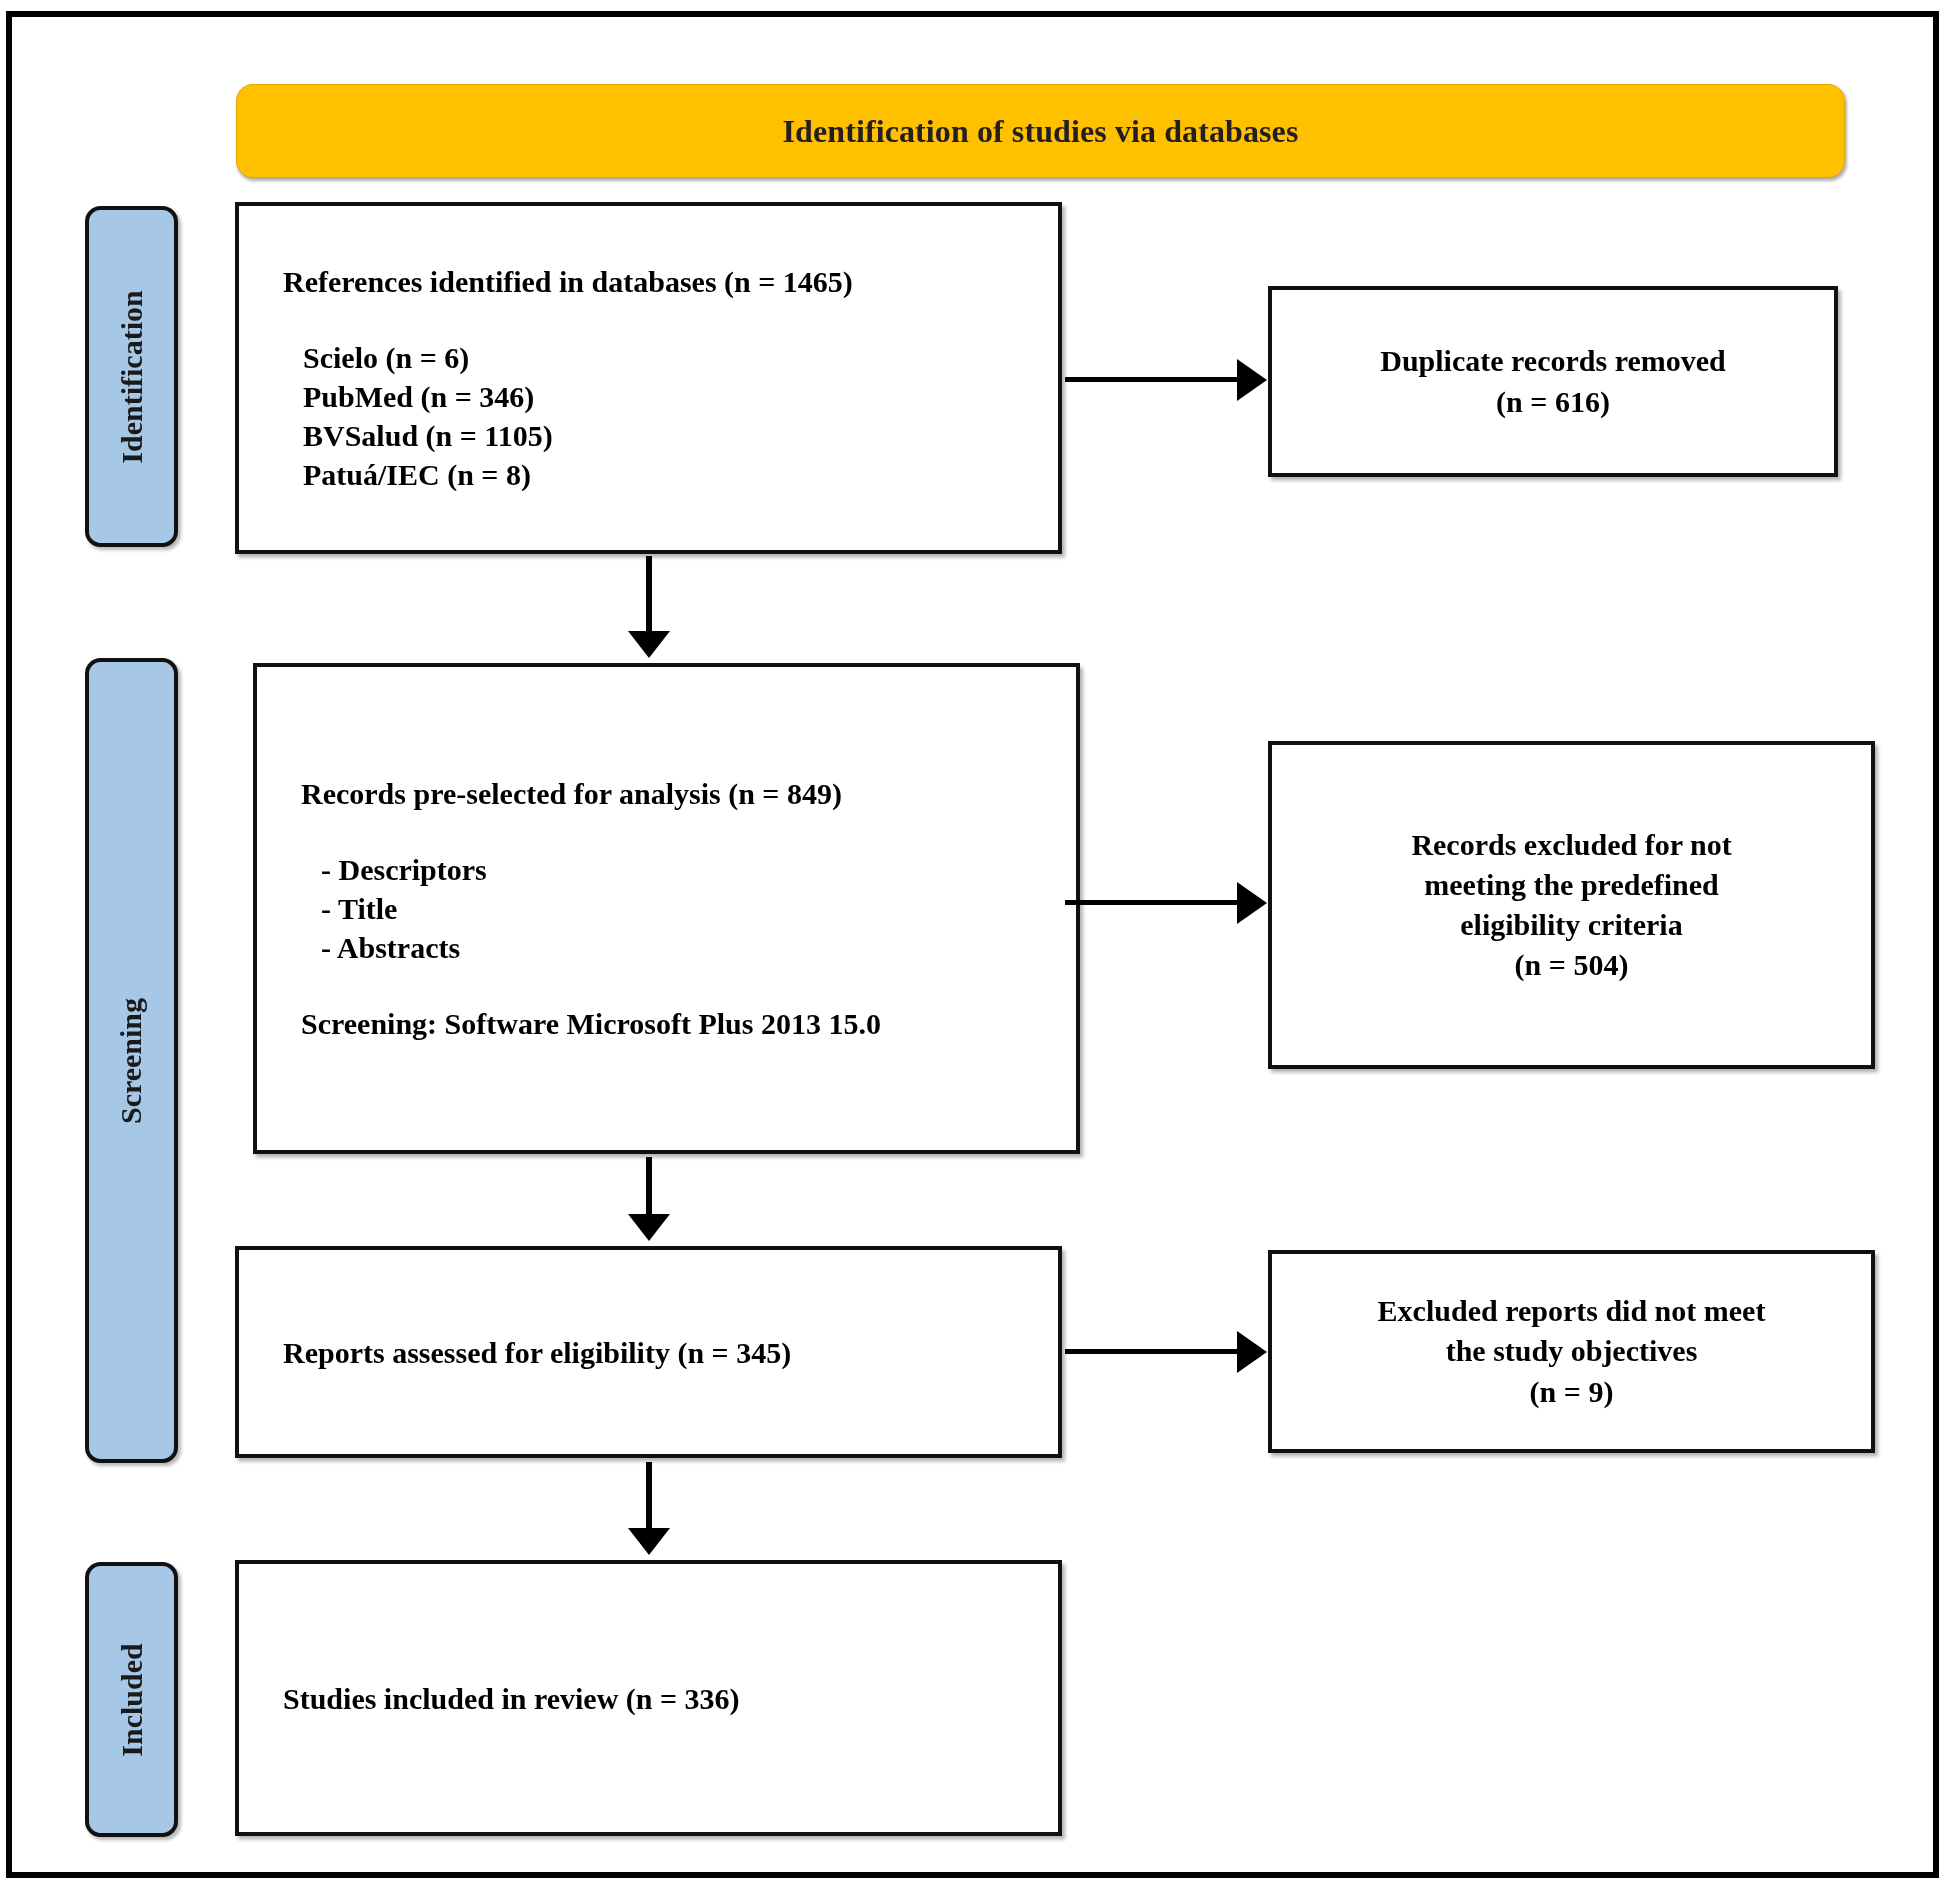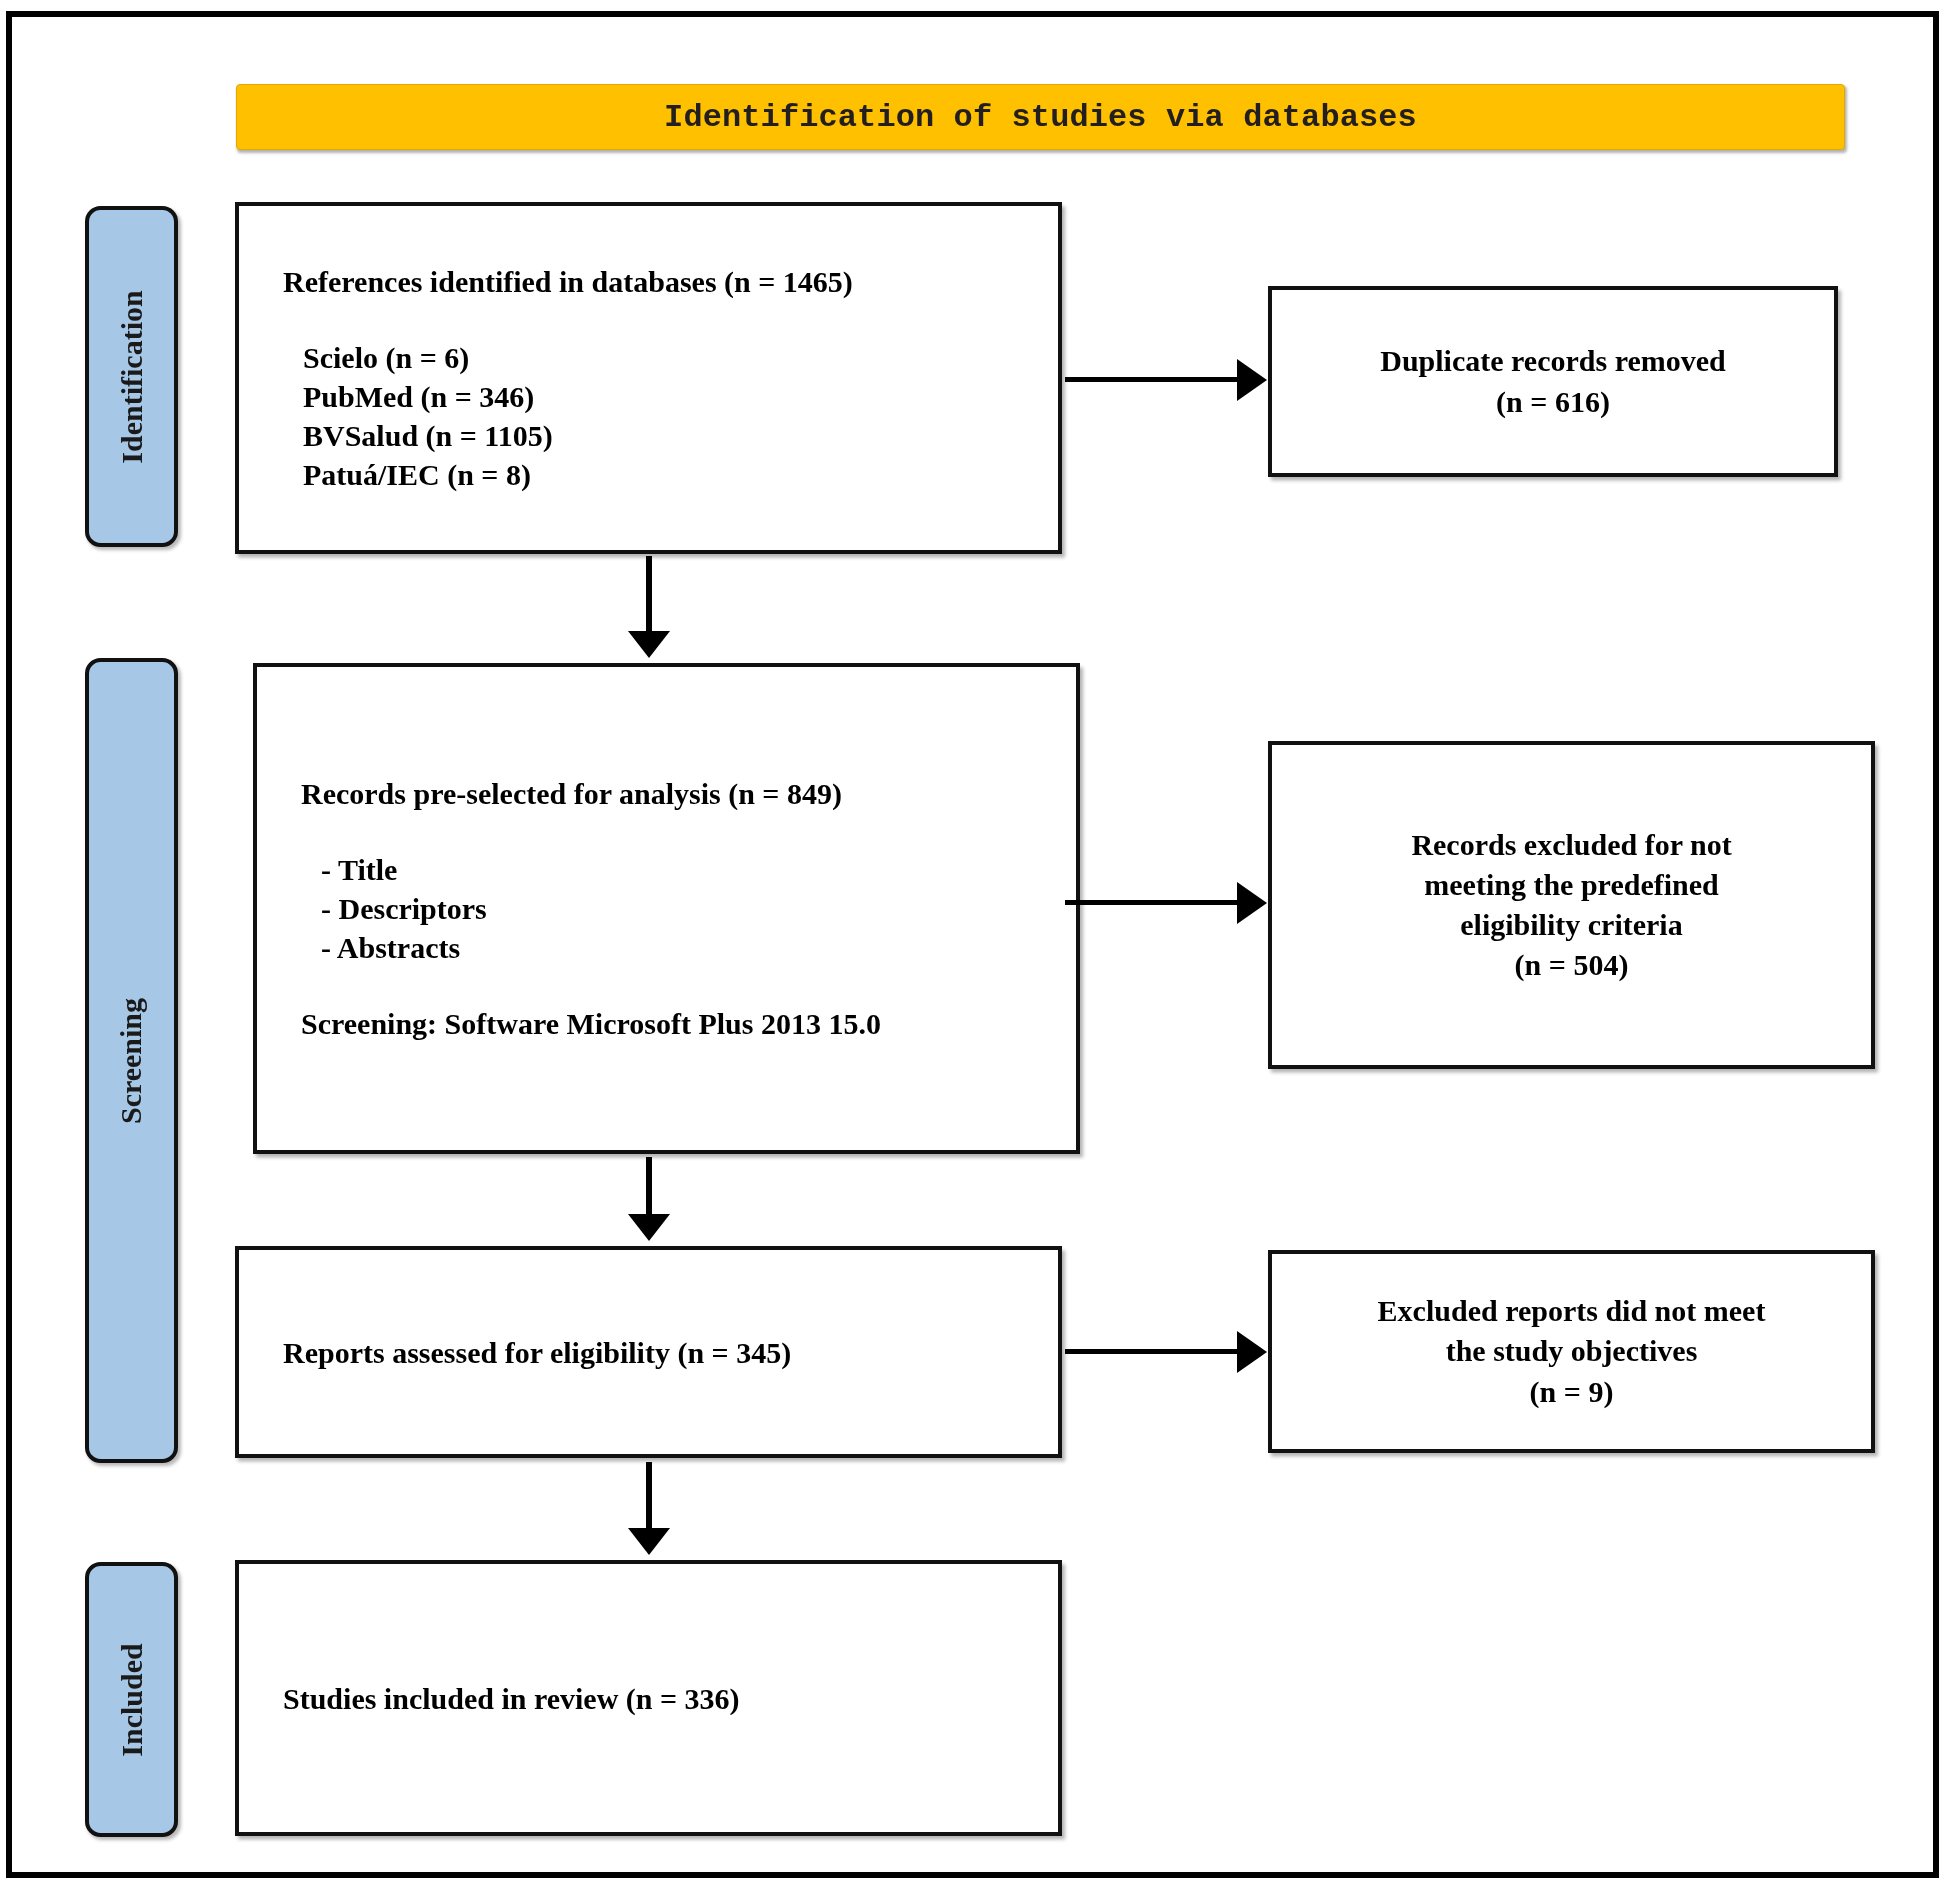--- a/index.html
+++ b/index.html
@@ -30,30 +30,29 @@
     box-sizing: border-box;
     background: #ffffff;
   }
 
   
   .header-banner {
     position: absolute;
     left: 236px;
     top: 84px;
     width: 1609px;
-    height: 66px;
+    height: 94px;
     background: #ffc000;
     border: 1.8px solid #e0a800;
-    border-radius: 4px;
+    border-radius: 17px;
     box-sizing: border-box;
     display: flex;
     align-items: center;
     justify-content: center;
     box-shadow: 1.8px 2.4px 3px rgba(0,0,0,0.30);
-    font-family: Liberation Mono, monospace;
   }
   .header-banner .header-text {
     font-size: 32px;
     font-weight: bold;
     color: #231f20;
     letter-spacing: 0.1px;
     white-space: nowrap;
   }
 
   
@@ -210,22 +209,22 @@
     <div>
       <span class="stacked">Duplicate records removed</span>
       <span class="stacked">(n = 616)</span>
     </div>
   </div>
 
   <div class="flow-box" id="box-preselected">
     <div class="box-inner pad-left">
       <div class="line">Records pre-selected for analysis (n = 849)</div>
       <div class="spacer-md"></div>
+      <div class="line regular">- Descriptors</div>
       <div class="line regular">- Title</div>
-      <div class="line regular">- Descriptors</div>
       <div class="line regular">- Abstracts</div>
       <div class="spacer-md"></div>
       <div class="line">Screening: Software Microsoft Plus 2013 15.0</div>
     </div>
   </div>
 
   <div class="flow-box box-centered" id="box-excluded-screen">
     <div>
       <span class="stacked">Records excluded for not</span>
       <span class="stacked">meeting the predefined</span>

